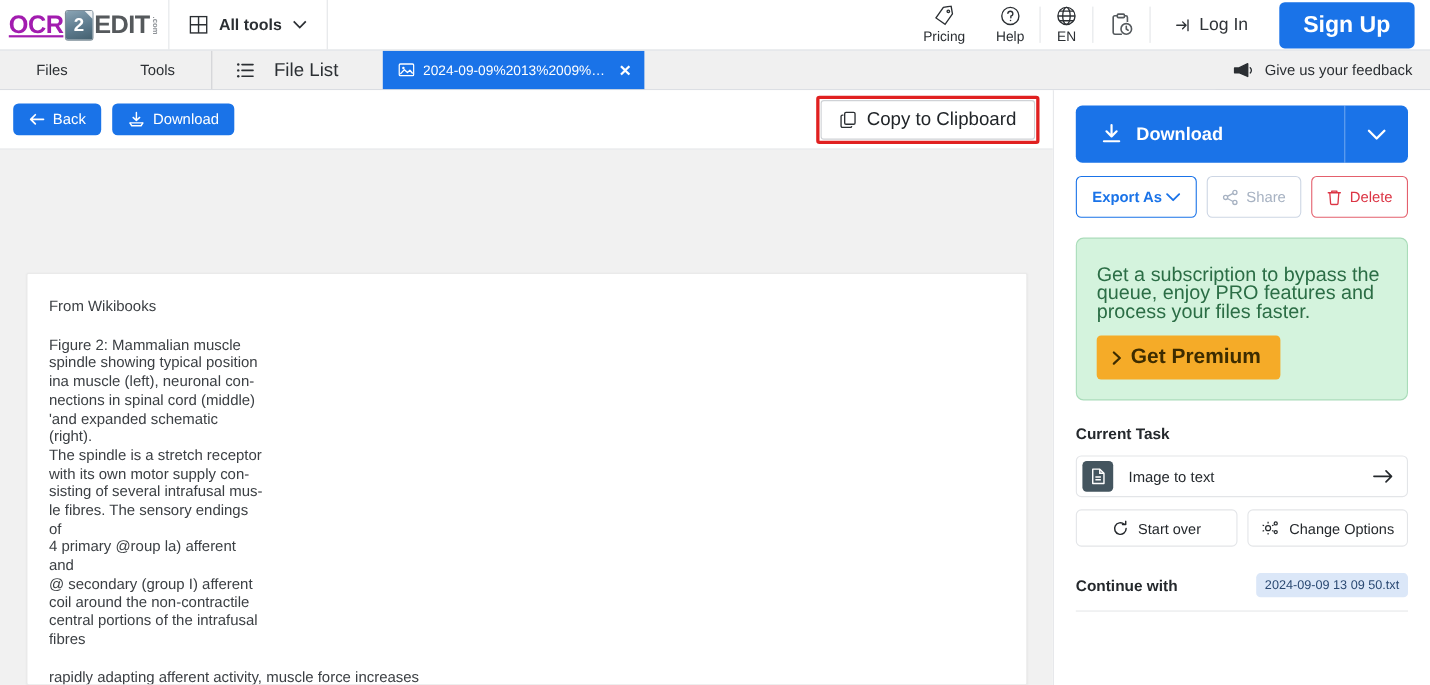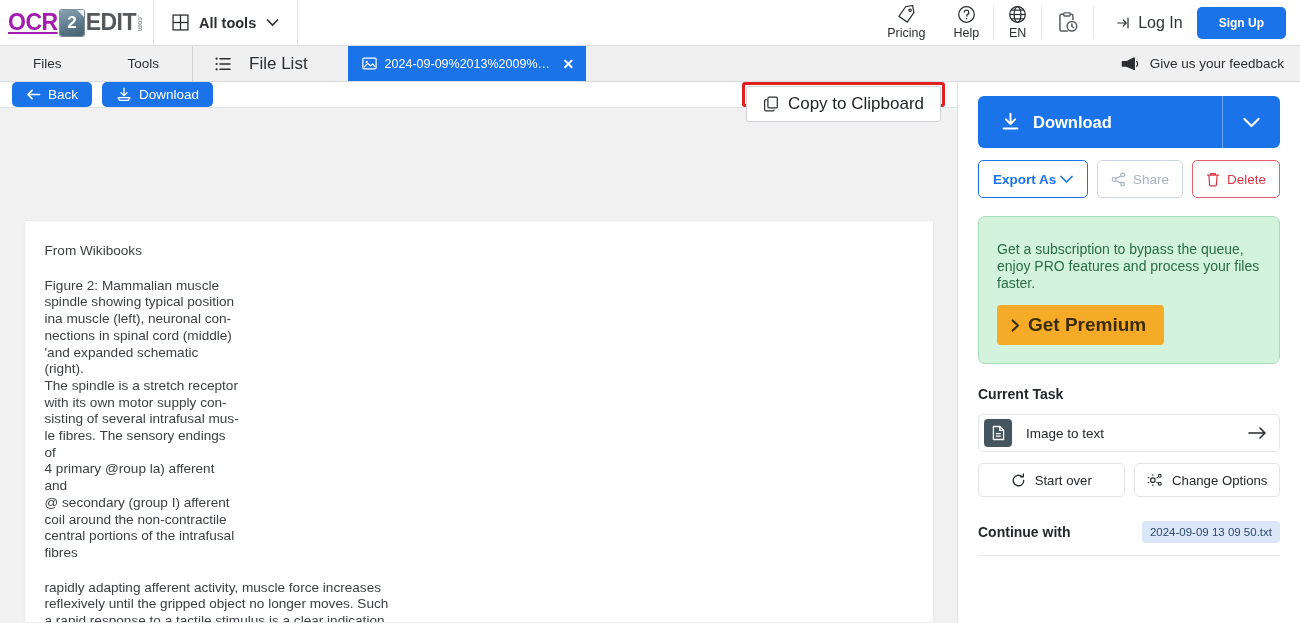--- a/index.html
+++ b/index.html
@@ -79,24 +79,25 @@
   .hdr-right {
     display: flex; align-items: center; gap: 14px;
     padding: 0 14px 0 22px;
   }
   .login {
     display: flex; align-items: center; gap: 6px;
     font-size: 16px; color: #303438; cursor: pointer;
   }
   .signup {
     background: #1a73e8; color: #fff;
-    font-size: 12px; font-weight: bold;
+    font-size: 21px; font-weight: bold;
     border: none; border-radius: 5px;
     padding: 9px 22px; cursor: pointer;
     font-family: inherit;
+    margin-left: 14px;
   }
   
   .tabbar {
     height: 36px;
     display: flex; align-items: stretch;
     background: #f0f0f0;
     border-bottom: 1px solid #d8dbe0;
   }
   .tb-btn {
     display: flex; align-items: center;
@@ -136,24 +137,24 @@
     display: flex;
     height: calc(623px - 46px - 36px);
   }
   .main {
     width: 957px;
     display: flex; flex-direction: column;
     background: #f1f1f1;
     position: relative;
   }
   .toolbar {
-    height: 26px;
+    height: 54px;
     background: #ffffff;
     border-bottom: 1px solid #e1e3e6;
-    display: flex; 
+    display: flex; align-items: center;
     padding: 0 12px;
     gap: 10px;
   }
   .btn-blue {
     background: #1a73e8; color: #fff;
     border: none; border-radius: 5px;
     font-size: 13.5px; font-family: inherit;
     padding: 7px 14px;
     display: flex; align-items: center; gap: 7px;
     cursor: pointer;
@@ -261,21 +262,21 @@
     border: 1px solid #a9dcb9;
     border-radius: 7px;
     padding: 15px 18px 18px 18px;
   }
   .done-title {
     font-size: 16px; font-weight: bold; color: #0f5132;
     display: flex; align-items: center; gap: 8px;
   }
   .done-text {
     margin-top: 9px;
-    font-size: 14px; line-height: 17px; color: #2b6d45;
+    font-size: 18px; line-height: 17px; color: #2b6d45;
   }
   .btn-premium {
     margin-top: 13px;
     background: #f5ab28;
     border: none; border-radius: 4px;
     color: #3d2c00; font-size: 19px; font-weight: bold;
     font-family: inherit;
     padding: 9px 18px 9px 14px;
     display: inline-flex; align-items: center; gap: 8px;
     cursor: pointer;

